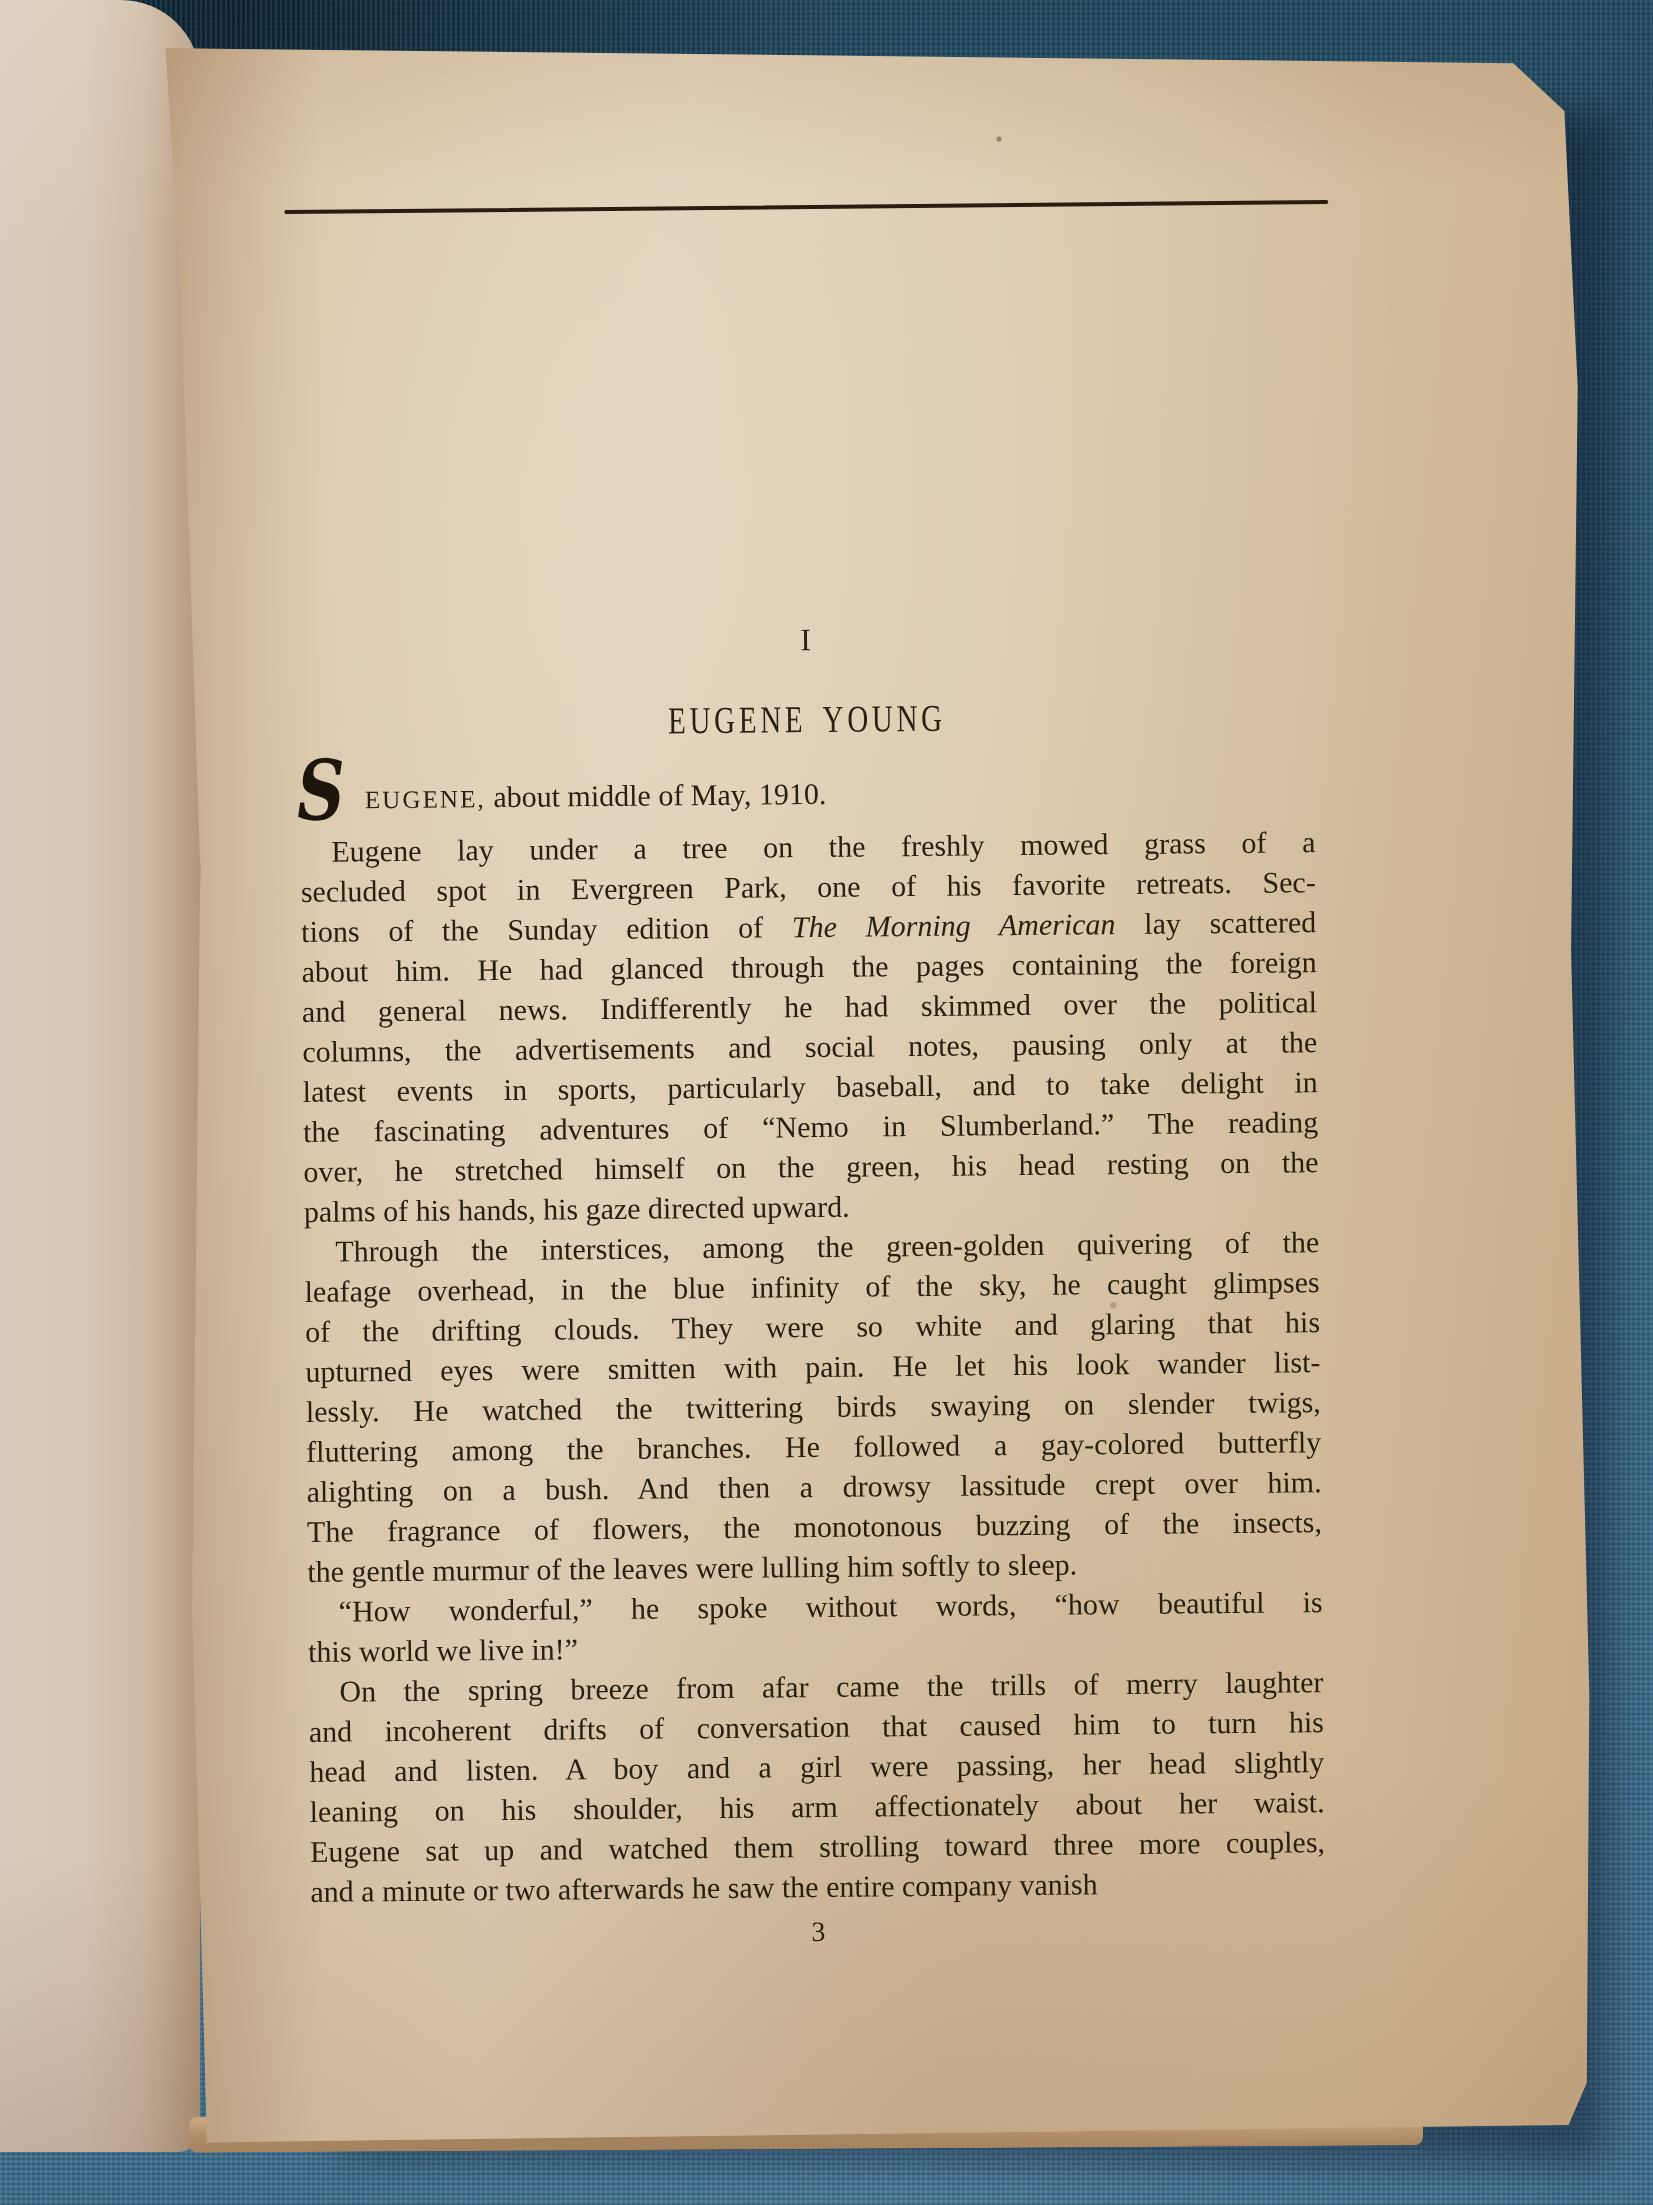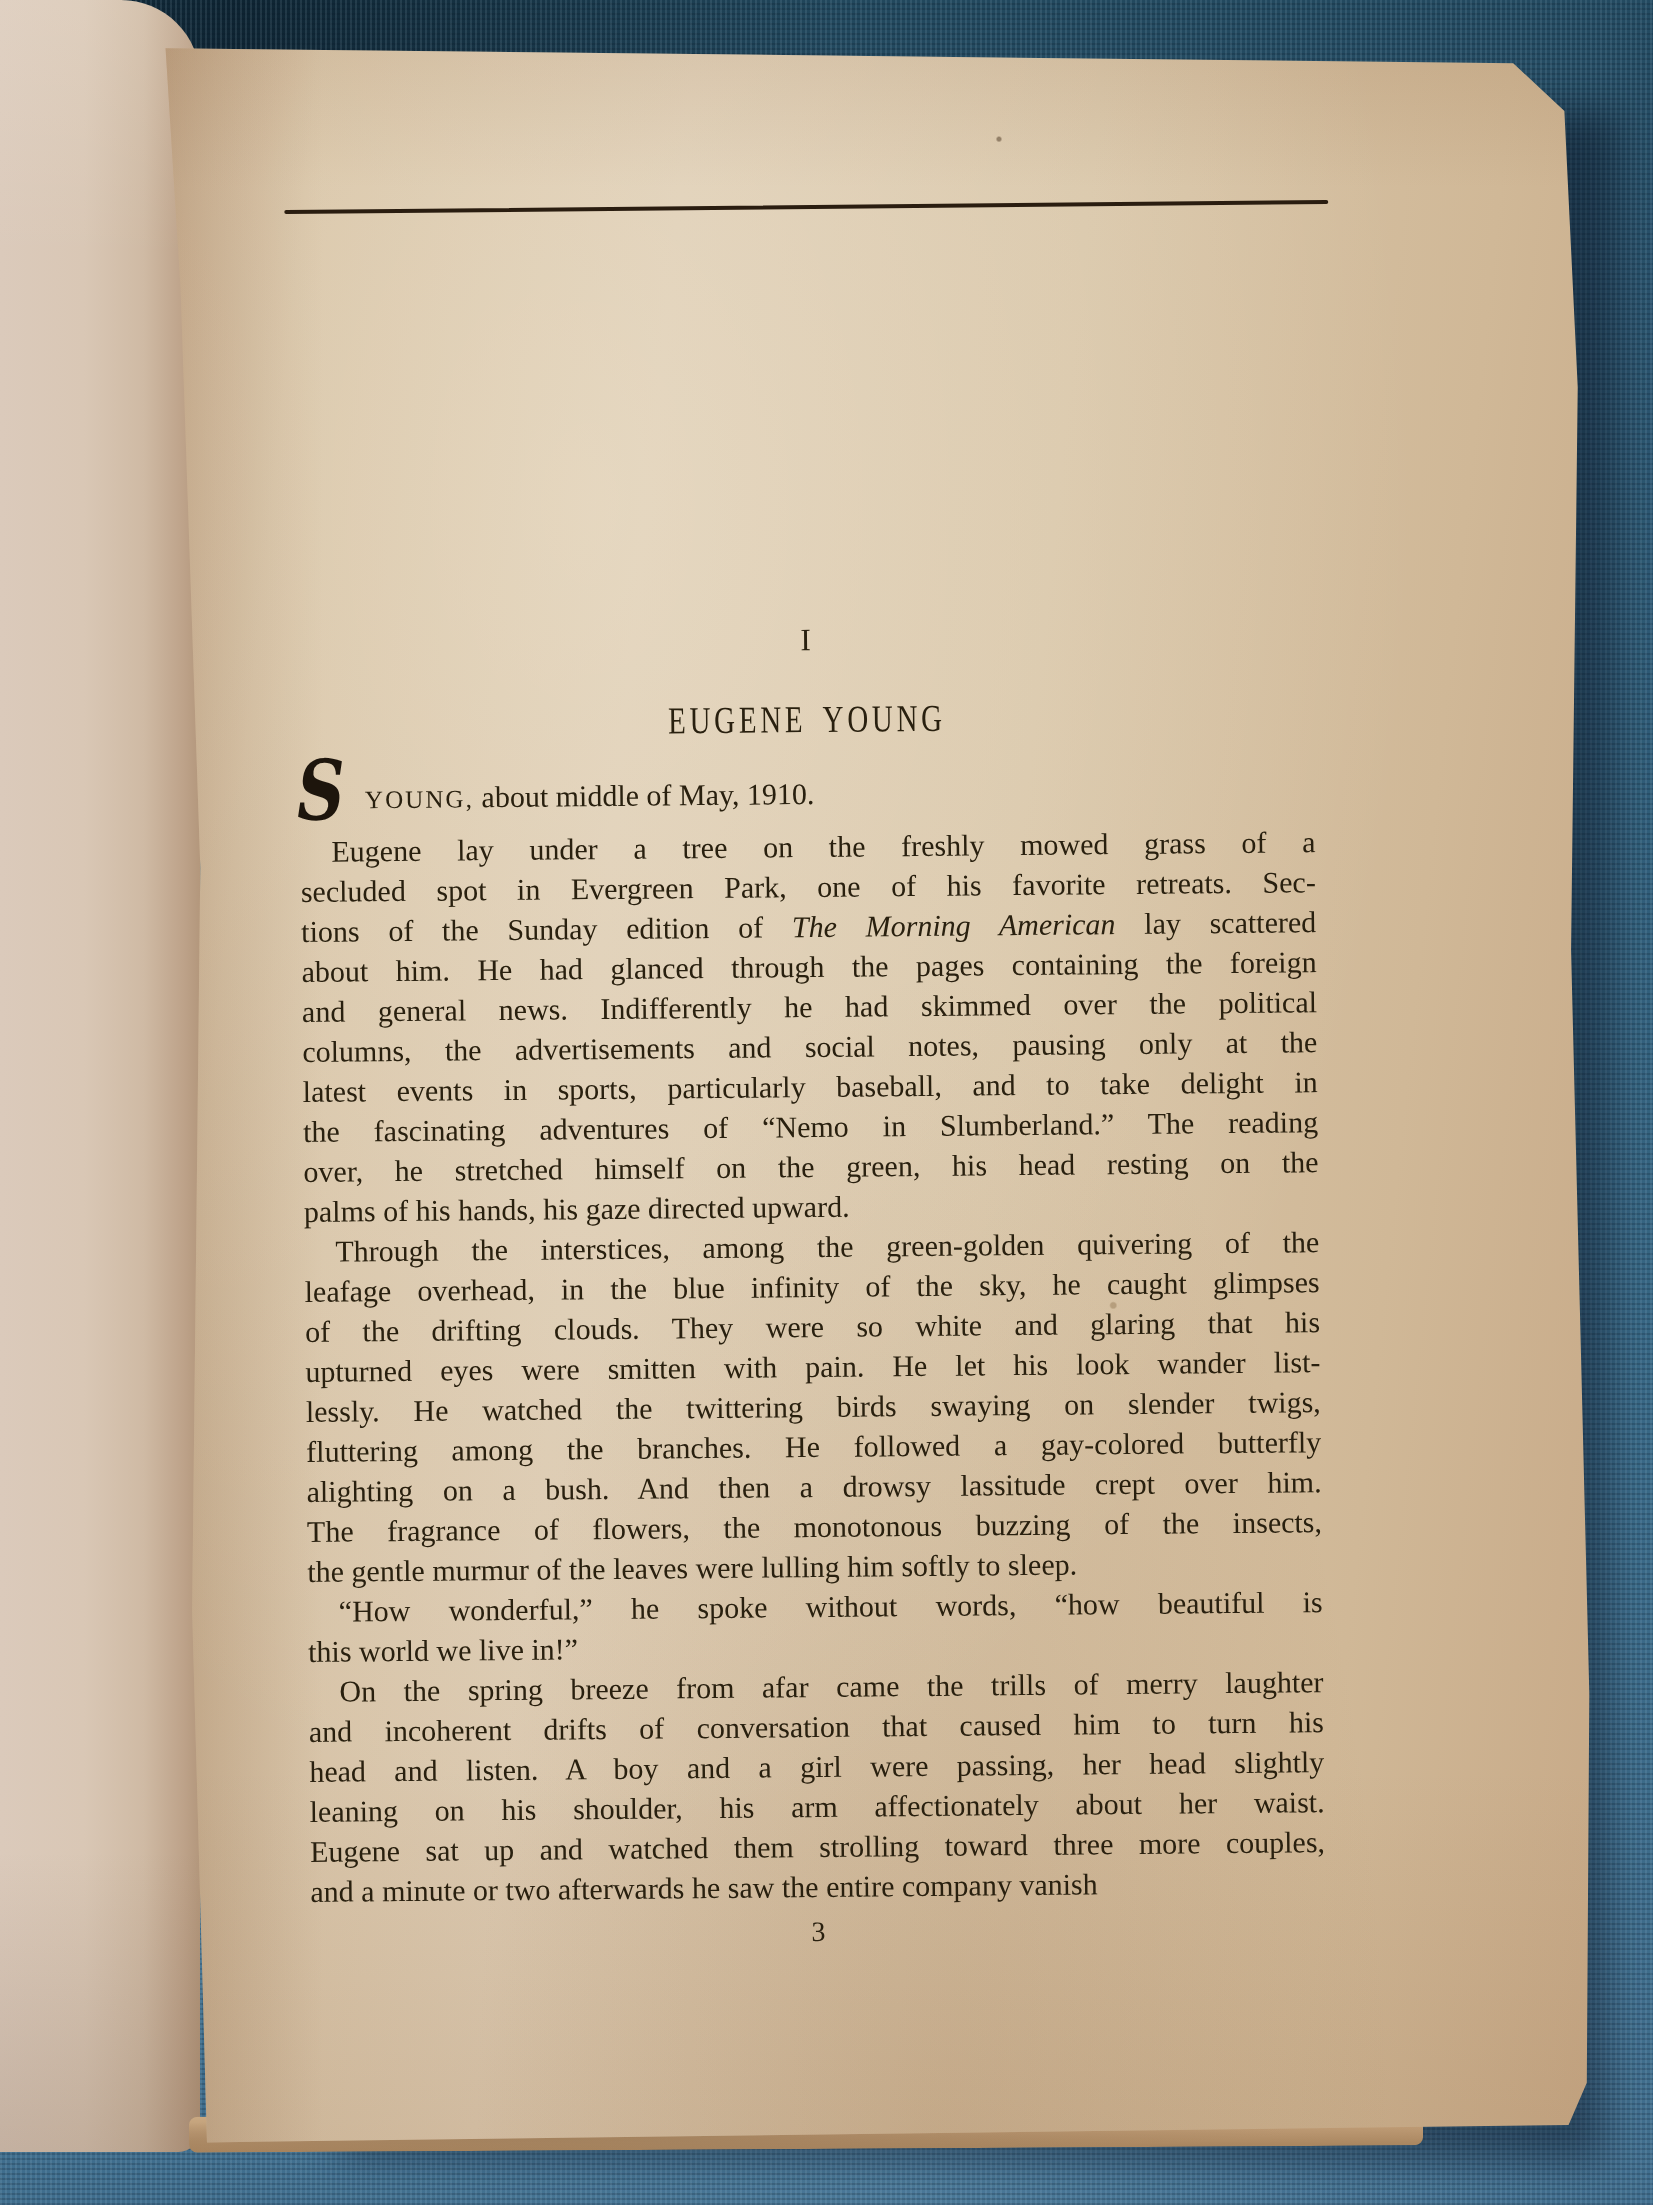--- a/index.html
+++ b/index.html
@@ -115,21 +115,21 @@
 <div class="page-stack"></div>
 <div class="bottom-edges"></div>
 
 <div class="page">
   <div class="content">
     <hr class="rule">
     <div class="chapter-number">I</div>
     <div class="chapter-title"><span class="squeeze">EUGENE YOUNG</span></div>
     <div class="text-block">
         <div class="para opening">
-          <div class="line last"><span class="dropcap">S</span><span class="smallcaps">YOUNG,</span><span> about middle of May, 1910.</span></div>
+          <div class="line last"><span class="dropcap">S</span><span class="smallcaps">EUGENE,</span><span> about middle of May, 1910.</span></div>
         </div>
         <div class="para indent">
           <div class="line"><span>Eugene lay under a tree on the freshly mowed grass of a</span></div>
           <div class="line"><span>secluded spot in Evergreen Park, one of his favorite retreats. Sec-</span></div>
           <div class="line"><span>tions of the Sunday edition of </span><span class="italic">The Morning American</span><span> lay scattered</span></div>
           <div class="line"><span>about him. He had glanced through the pages containing the foreign</span></div>
           <div class="line"><span>and general news. Indifferently he had skimmed over the political</span></div>
           <div class="line"><span>columns, the advertisements and social notes, pausing only at the</span></div>
           <div class="line"><span>latest events in sports, particularly baseball, and to take delight in</span></div>
           <div class="line"><span>the fascinating adventures of “Nemo in Slumberland.” The reading</span></div>

